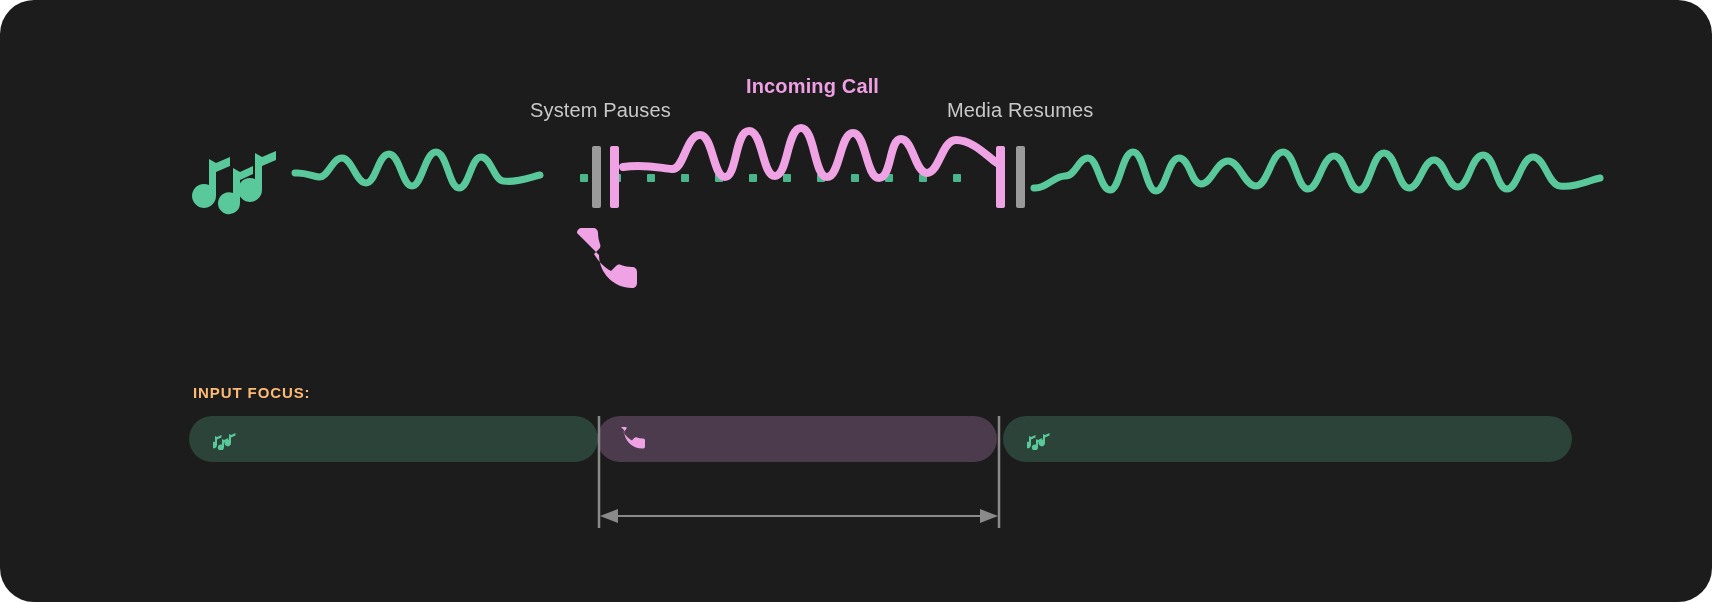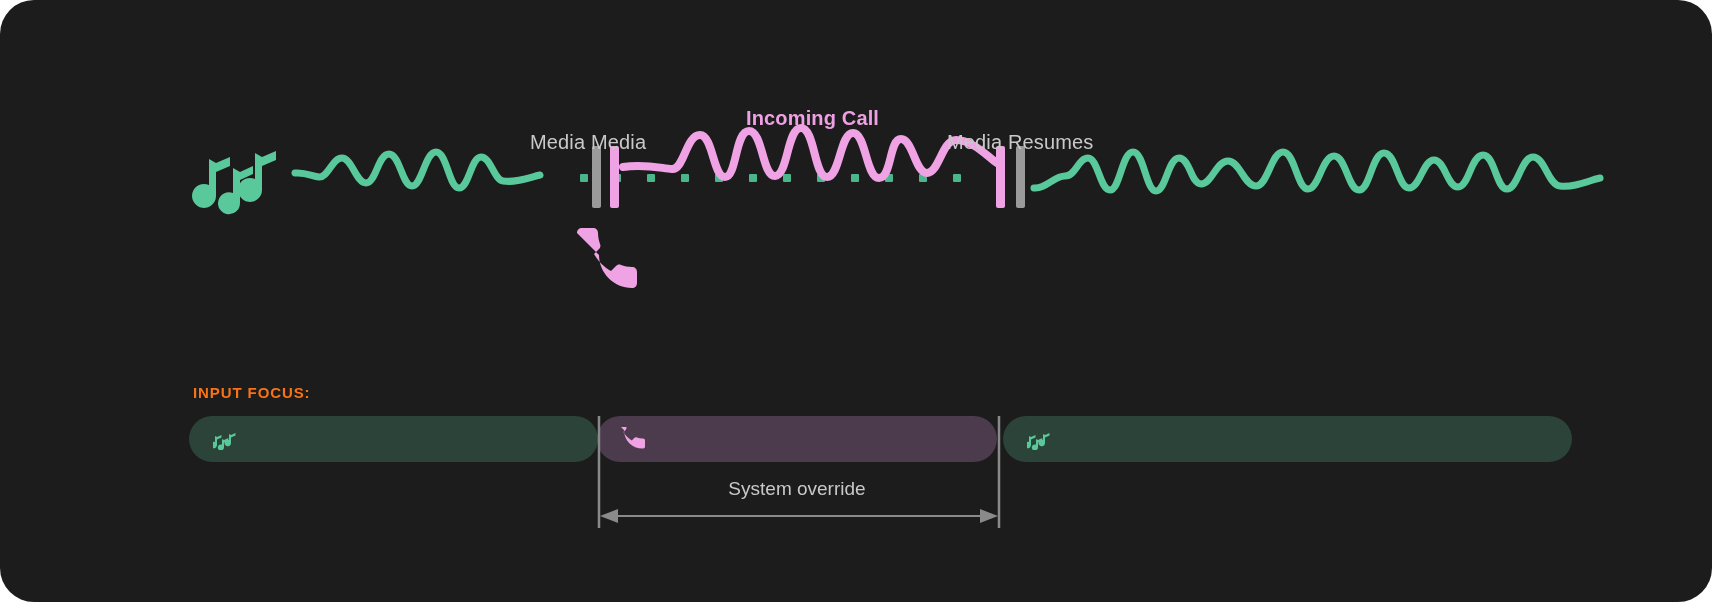--- a/index.html
+++ b/index.html
@@ -37,21 +37,20 @@
     left: 0;
     top: 0;
   }
 
   .label {
     position: absolute;
     font-size: 20px;
     letter-spacing: 0.15px;
     white-space: nowrap;
     color: #c9c9c9;
-    margin-top: 32px;
   }
   .label-pause {
     left: 530px;
     top: 99px;
   }
   .label-resume {
     left: 947px;
     top: 99px;
     text-align: center;
   }
@@ -64,21 +63,21 @@
   }
 
   
   .focus-title {
     position: absolute;
     left: 193px;
     top: 384px;
     font-size: 15px;
     font-weight: 700;
     letter-spacing: 0.9px;
-    color: #f97316;
+    color: #fdba74;
   }
 
   .bars {
     position: absolute;
     left: 0;
     top: 416px;
     width: 1712px;
     height: 46px;
   }
   .bar {
@@ -218,21 +217,21 @@
                  l-5 5
                  c-7 -4 -13 -10 -17 -17
                  l5 -5 c1 -1 2 -3 1 -5
                  c-1 -3 -2 -7 -2 -11
                  c0 -3 -2 -5 -5 -5
                  l-11 0 c-3 0 -5 2 -5 5 z" transform="translate(-5,-10)"></path>
       </g>
 
     </svg>
 
-    <div class="label label-pause">Media Media</div>
+    <div class="label label-pause">System Pauses</div>
     <div class="label label-call">Incoming Call</div>
     <div class="label label-resume">Media Resumes</div>
   </div>
 
   <div class="focus-title">INPUT FOCUS:</div>
 
   <div class="bars">
 
     <div class="bar bar-media-1">
       <span class="bar-icon">
@@ -277,15 +276,14 @@
   </div>
 
   <svg class="overlay" width="1712" height="602" viewBox="0 0 1712 602">
     <line x1="599" y1="416" x2="599" y2="528" stroke="#8a8a8a" stroke-width="2.5"></line>
     <line x1="999" y1="416" x2="999" y2="528" stroke="#8a8a8a" stroke-width="2.5"></line>
     <line x1="606" y1="516" x2="992" y2="516" stroke="#8a8a8a" stroke-width="2"></line>
     <polygon points="600,516 618,509 618,523" fill="#8a8a8a"></polygon>
     <polygon points="998,516 980,509 980,523" fill="#8a8a8a"></polygon>
   </svg>
 
-  <div class="sys-label">System override</div>
 
 </div>
 
 </body></html>

